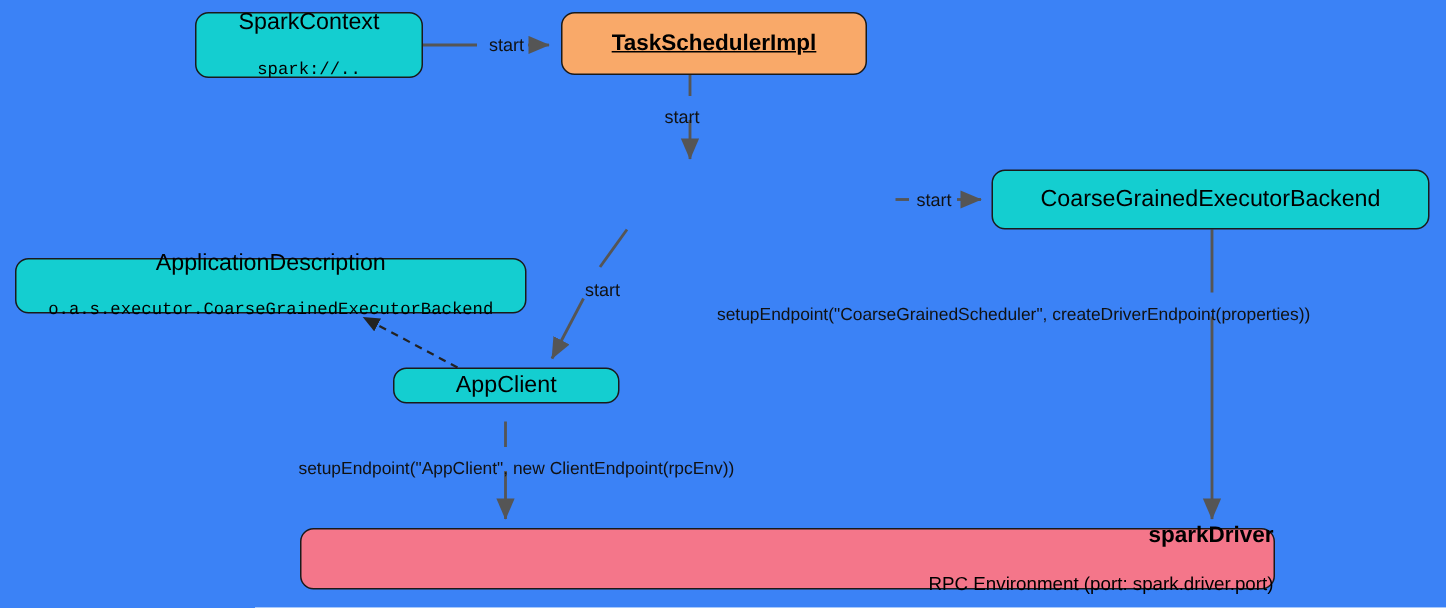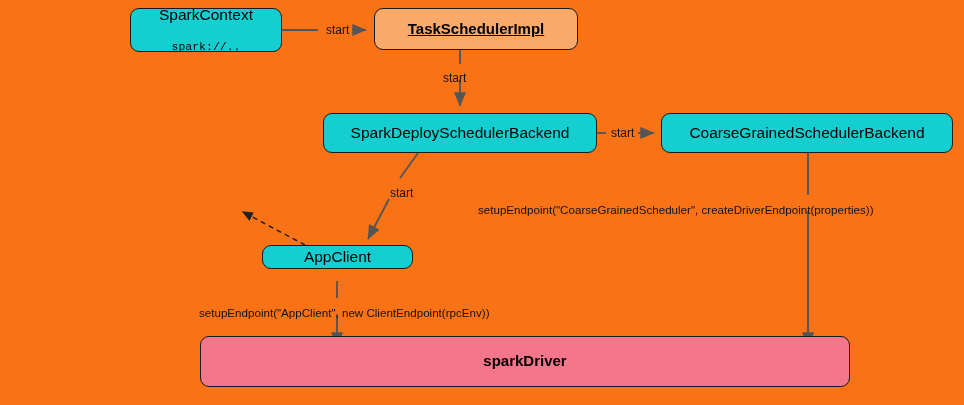--- a/index.html
+++ b/index.html
@@ -72,21 +72,21 @@
     background: transparent;
     text-align: center;
   }
   .edge-label.small {
     font-size: 11.6px;
   }
 </style>
 </head>
 <body>
 
-<div id="canvas" style="background: #f97316;">
+<div id="canvas" style="background: #3b82f6;">
 
   <svg id="edges" width="964" height="405" viewBox="0 0 964 405" xmlns="http://www.w3.org/2000/svg">
     <defs>
       <marker id="arrowhead" markerWidth="9" markerHeight="9" refX="7.2" refY="3.2" orient="auto" markerUnits="strokeWidth">
         <path d="M0,0 L7.5,3.2 L0,6.4 z" fill="#555555"></path>
       </marker>
       <marker id="arrowhead-dash" markerWidth="9" markerHeight="9" refX="6.6" refY="3.2" orient="auto" markerUnits="strokeWidth">
         <path d="M0,0 L7.5,3.2 L0,6.4 z" fill="#222222"></path>
       </marker>
     </defs>
@@ -128,35 +128,37 @@
 
   <div class="node" id="node-sparkcontext" style="left: 130px; top: 8px; width: 152px; height: 44px; background: rgb(20, 206, 208); border-color: rgb(26, 26, 26);">
     <span class="title">SparkContext</span>
     <span class="subtitle mono">spark://..</span>
   </div>
 
   <div class="node bold" id="node-taskschedulerimpl" style="left: 374px; top: 8px; width: 204px; height: 42px; background: rgb(249, 169, 105); border-color: rgb(26, 26, 26); text-decoration: underline;">
     <span class="title">TaskSchedulerImpl</span>
   </div>
 
-  <div class="node" id="node-sparkdeployschedulerbackend" style="left: 323px; top: 113px; width: 274px; height: 40px; background: rgb(20, 206, 208); border-color: rgb(26, 26, 26);">
-    <span class="title">SparkDeploySchedulerBackend</span>
+
+  <div class="node" id="node-coarsegrainedschedulerbackend" style="left: 661px; top: 113px; width: 292px; height: 40px; background: rgb(20, 206, 208); border-color: rgb(26, 26, 26);">
+    <span class="title">CoarseGrainedExecutorBackend</span>
   </div>
 
-  <div class="node" id="node-coarsegrainedschedulerbackend" style="left: 661px; top: 113px; width: 292px; height: 40px; background: rgb(20, 206, 208); border-color: rgb(26, 26, 26);">
-    <span class="title">CoarseGrainedSchedulerBackend</span>
+  <div class="node" id="node-applicationdescription" style="left: 10px; top: 172px; width: 341px; height: 37px; background: rgb(20, 206, 208); border-color: rgb(26, 26, 26);">
+    <span class="title">ApplicationDescription</span>
+    <span class="subtitle mono">o.a.s.executor.CoarseGrainedExecutorBackend</span>
   </div>
-
 
   <div class="node" id="node-appclient" style="left: 262px; top: 245px; width: 151px; height: 24px; background: rgb(20, 206, 208); border-color: rgb(26, 26, 26);">
     <span class="title">AppClient</span>
   </div>
 
-  <div class="node bold" id="node-sparkdriver" style="left: 200px; top: 336px; width: 650px; height: 51px; background: rgb(244, 118, 138); border-color: rgb(26, 26, 26);">
+  <div class="node bold" id="node-sparkdriver" style="left: 200px; top: 352px; width: 650px; height: 41px; background: rgb(244, 118, 138); border-color: rgb(26, 26, 26); align-items: flex-end;">
     <span class="title">sparkDriver</span>
+    <span class="subtitle plain">RPC Environment (port: spark.driver.port)</span>
   </div>
 
   <span class="edge-label" id="label-start-1" style="left: 326px; top: 23px;">start</span>
 
   <span class="edge-label" id="label-start-2" style="left: 443px; top: 71px;">start</span>
 
   <span class="edge-label" id="label-start-3" style="left: 611px; top: 126px;">start</span>
 
   <span class="edge-label" id="label-start-4" style="left: 390px; top: 186px;">start</span>
 

